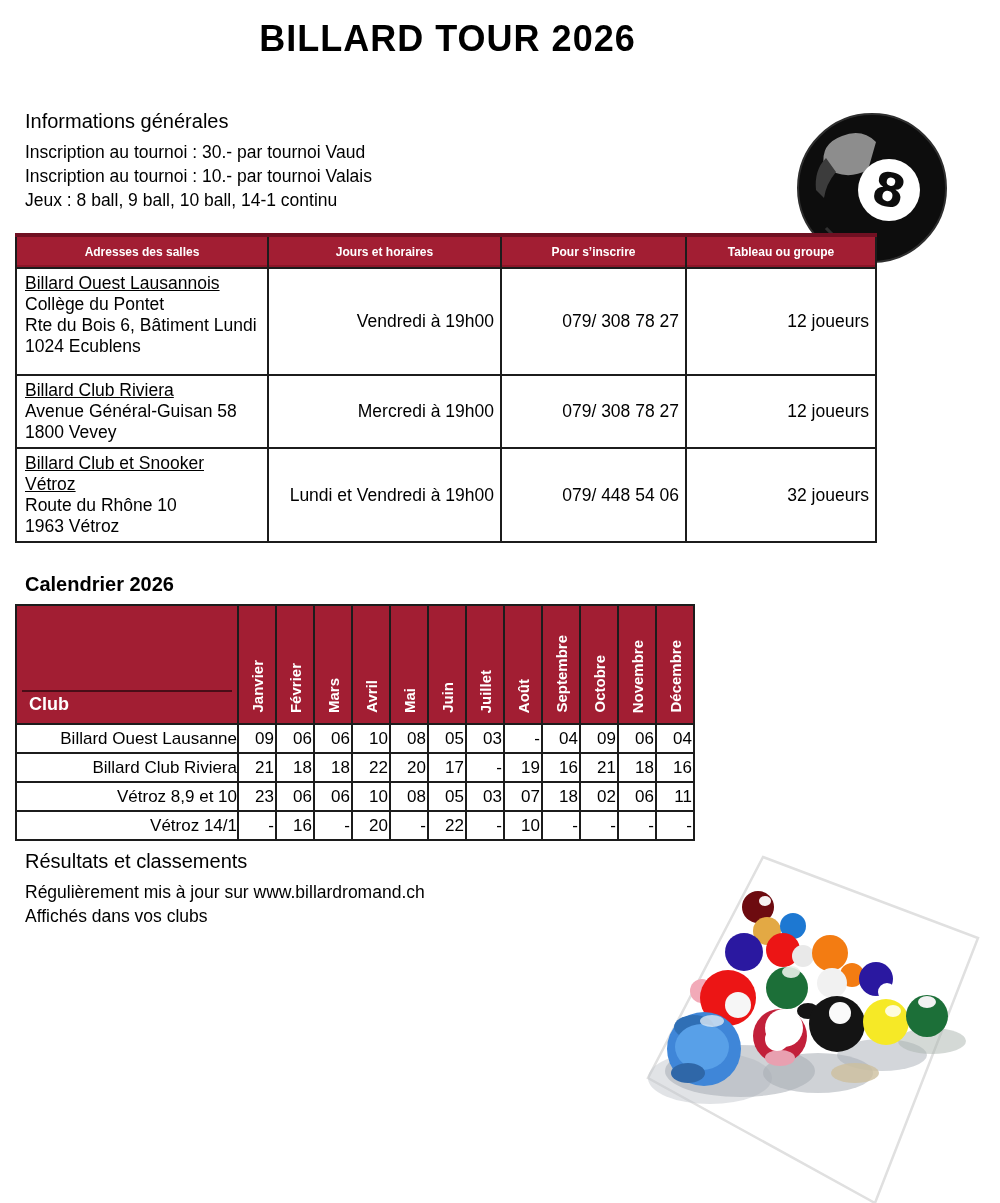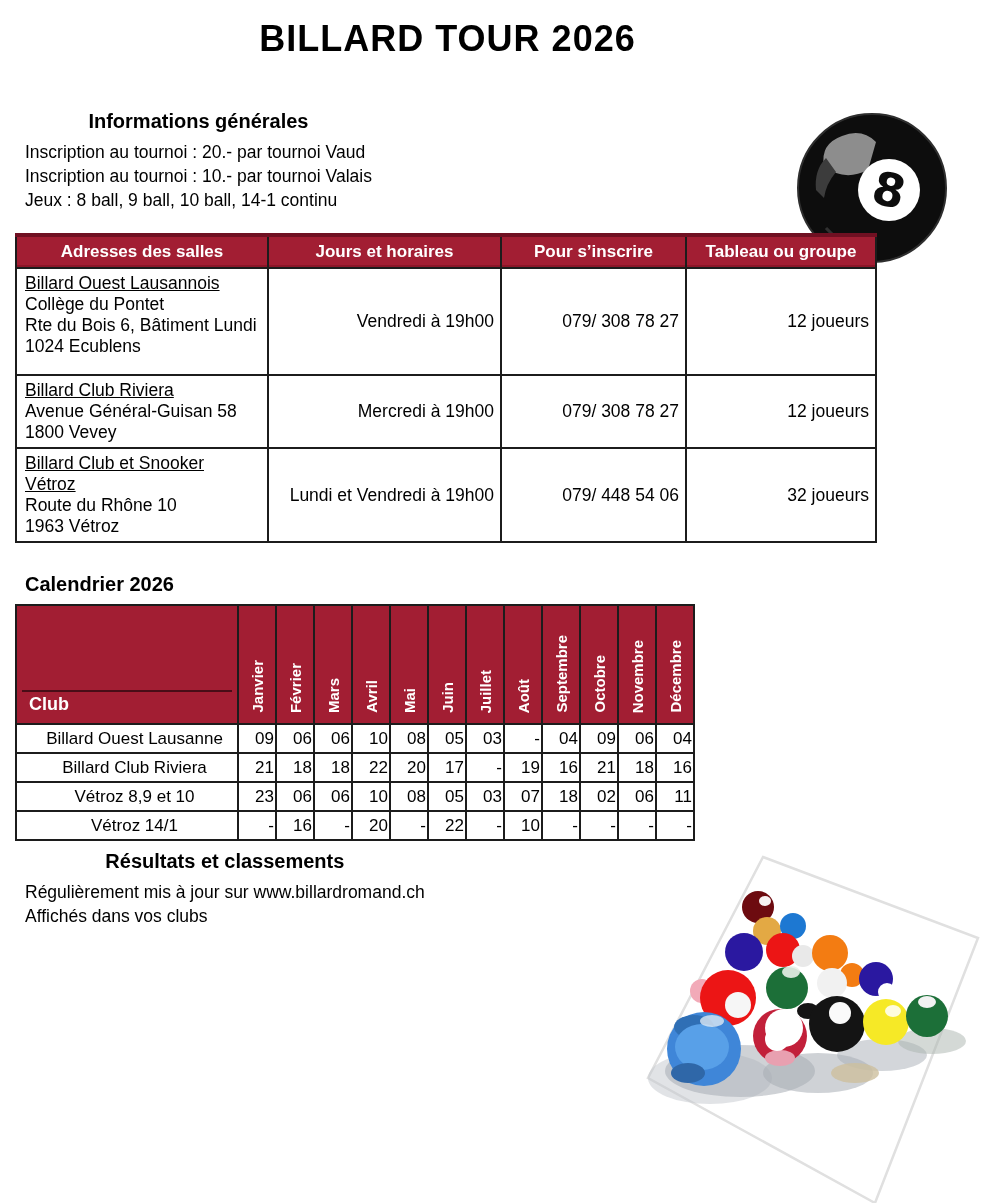--- a/index.html
+++ b/index.html
@@ -13,33 +13,33 @@
   }
   
   .title{
     position:absolute;top:18px;left:0;width:895px;
     text-align:center;
     font-size:36px;font-weight:900;letter-spacing:1px;
     margin:0;color:#000;
   }
   
   .info{position:absolute;left:25px;top:110px;z-index:2;}
-  .sec-heading{font-size:20px;font-weight:bold;margin:0 0 7px 0;text-align:center;}
+  .sec-heading{font-size:20px;font-weight:normal;margin:0 0 7px 0;}
   .body-line{font-size:17.5px;line-height:24px;}
   
   .eightball{position:absolute;left:796px;top:110px;z-index:1;}
   
   .venues{
     position:absolute;left:15px;top:233px;z-index:2;
     border-collapse:collapse;table-layout:fixed;width:860px;
     font-size:17.5px;
   }
   .venues th,.venues td{border:2px solid #1c1c1c;}
   .venues th{
-    background:#a21e33;color:#fff;font-size:17px;font-weight:bold;
+    background:#a21e33;color:#fff;font-size:12px;font-weight:bold;
     height:26px;text-align:center;padding:2px 4px;
     border-top:4px solid #701022;
     box-shadow:inset 0 -2px 0 #8c1628;
   }
   .venues td{background:#fff;vertical-align:middle;padding:2px 6px;border-radius:10px;}
   .venues td.name-cell{vertical-align:top;padding:4px 8px;line-height:21px;}
   .venue-name{text-decoration:underline;}
   .venues td.center{text-align:right;}
   
   .cal-heading{position:absolute;left:25px;top:573px;z-index:2;font-size:20px;font-weight:bold;margin:0;}
@@ -62,21 +62,21 @@
     width:36px;height:107px;vertical-align:bottom;text-align:center;padding:0 0 5px 0;
   }
   .vtext{
     display:inline-block;
     writing-mode:vertical-rl;
     transform:rotate(180deg);
     font-size:15px;font-weight:bold;color:#fff;
     white-space:nowrap;line-height:1;
   }
   .calendar td{background:#fff;height:25px;}
-  .calendar td.club{text-align:center;padding:0 0 0 15px;margin-top:16px;}
+  .calendar td.club{text-align:right;padding:0 0 0 15px;margin-top:16px;}
   .calendar td.val{text-align:right;}
   
   .results{position:absolute;left:25px;top:850px;z-index:2;}
   
   .rack{position:absolute;left:640px;top:843px;z-index:0;}
 </style>
 </head>
 <body>
 
 <div class="page">
@@ -88,21 +88,21 @@
     <circle cx="76" cy="78" r="74" fill="none" stroke="#2e2e2e" stroke-width="2"></circle>
     <path d="M28,56 Q24,34 46,26 Q66,18 80,32 L72,60 Q48,72 28,56 Z" fill="#8d8d8d"></path>
     <path d="M20,80 Q18,60 30,48 L40,62 Q30,74 28,88 Z" fill="#3c3c3c"></path>
     <circle cx="93" cy="80" r="31" fill="#ffffff"></circle>
     <text x="93" y="96" text-anchor="middle" font-family="DejaVu Sans, sans-serif" font-size="46" font-weight="bold" fill="#0d0d0d" transform="rotate(14 93 80)">8</text>
     <path d="M30,118 Q50,140 78,142" fill="none" stroke="#4a4a4a" stroke-width="3" opacity="0.6"></path>
   </svg>
 
   <div class="info">
     <h2 class="sec-heading">Informations générales</h2>
-    <div class="body-line">Inscription au tournoi : 20.- par tournoi Vaud</div>
+    <div class="body-line">Inscription au tournoi : 30.- par tournoi Vaud</div>
     <div class="body-line">Inscription au tournoi : 10.- par tournoi Valais</div>
     <div class="body-line">Jeux : 8 ball, 9 ball, 10 ball, 14-1 continu</div>
   </div>
 
   <table class="venues">
     <colgroup>
         <col style="width:252px">
         <col style="width:233px">
         <col style="width:185px">
         <col style="width:190px">

